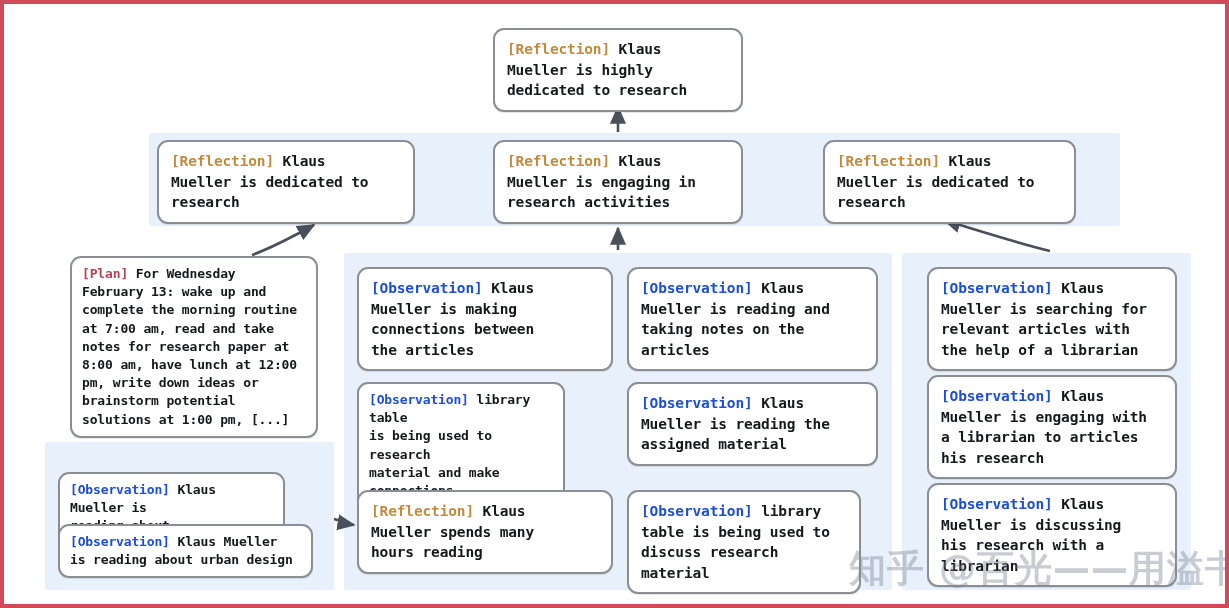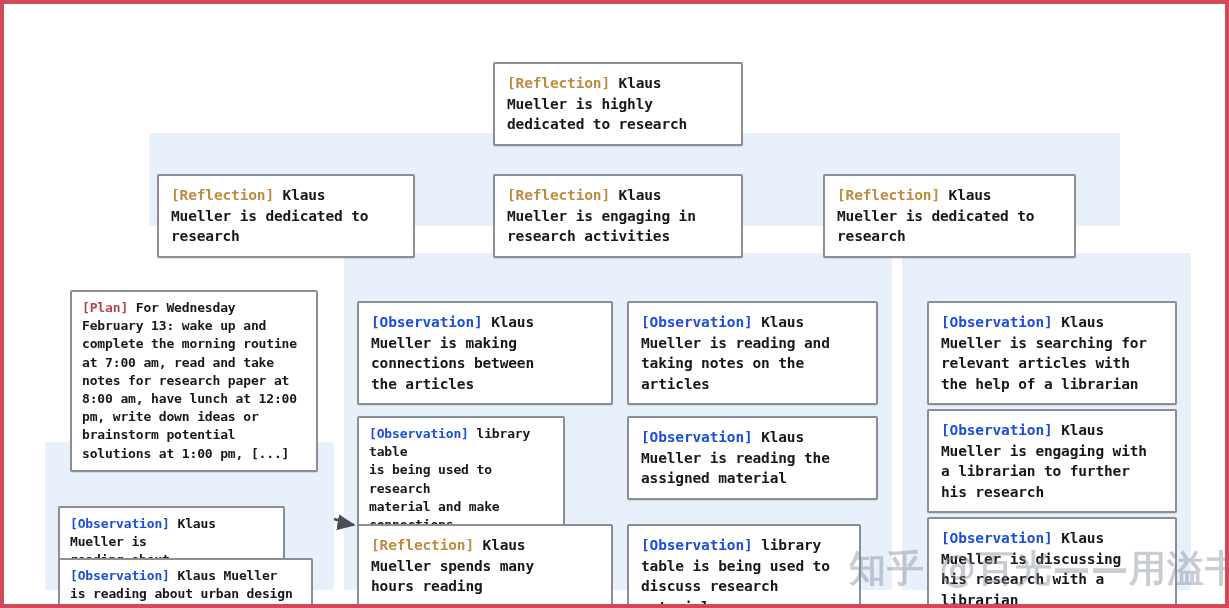--- a/index.html
+++ b/index.html
@@ -27,30 +27,29 @@
     background: #e8f0fb;
     border-radius: 3px;
   }
 
   
   .node {
     position: absolute;
     box-sizing: border-box;
     background: #ffffff;
     border: 2.2px solid #8b8f94;
-    border-radius: 2px;
+    border-radius: 11px;
     padding: 9px 12px;
     line-height: 1.42;
     color: #16181c;
     font-weight: bold;
     font-size: 14.5px;
     letter-spacing: -0.15px;
     white-space: pre-wrap;
     box-shadow: 0 1px 1px rgba(0,0,0,0.10);
-    margin-top: 34px;
   }
   .node.tiny {
     font-size: 13px;
     line-height: 1.40;
     padding: 7px 10px;
   }
 
   .tag-reflection { color: #c08b3e; font-weight: bold; }
   .tag-observation { color: #1d4ed8; font-weight: bold; }
   .tag-plan { color: #b4454e; font-weight: bold; }
@@ -168,21 +167,21 @@
 table is being used to
 discuss research material</span></div>
 
   <div class="node" style="left:923px; top:263px; width:250px;"><span class="tag-observation">[Observation]</span><span> Klaus
 Mueller is searching for
 relevant articles with
 the help of a librarian</span></div>
 
   <div class="node" style="left:923px; top:371px; width:250px;"><span class="tag-observation">[Observation]</span><span> Klaus
 Mueller is engaging with
-a librarian to further
+a librarian to articles
 his research</span></div>
 
   <div class="node" style="left:923px; top:479px; width:250px;"><span class="tag-observation">[Observation]</span><span> Klaus
 Mueller is discussing
 his research with a
 librarian</span></div>
 
   <div class="watermark" style="left:845px; top:540px;">知乎 @百光——用溢书生</div>
 
 </div>

